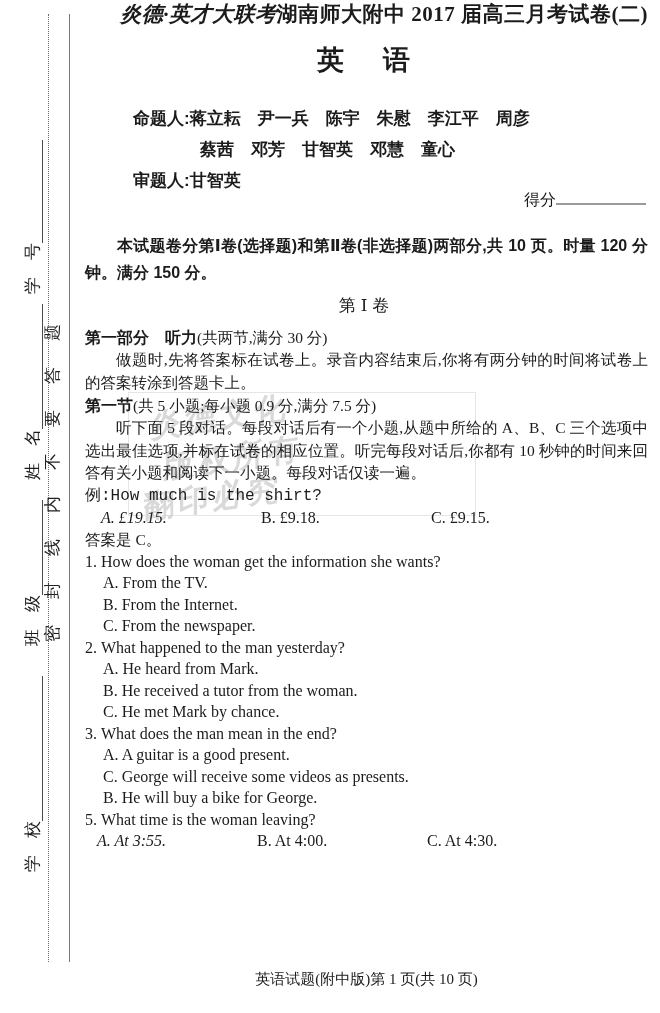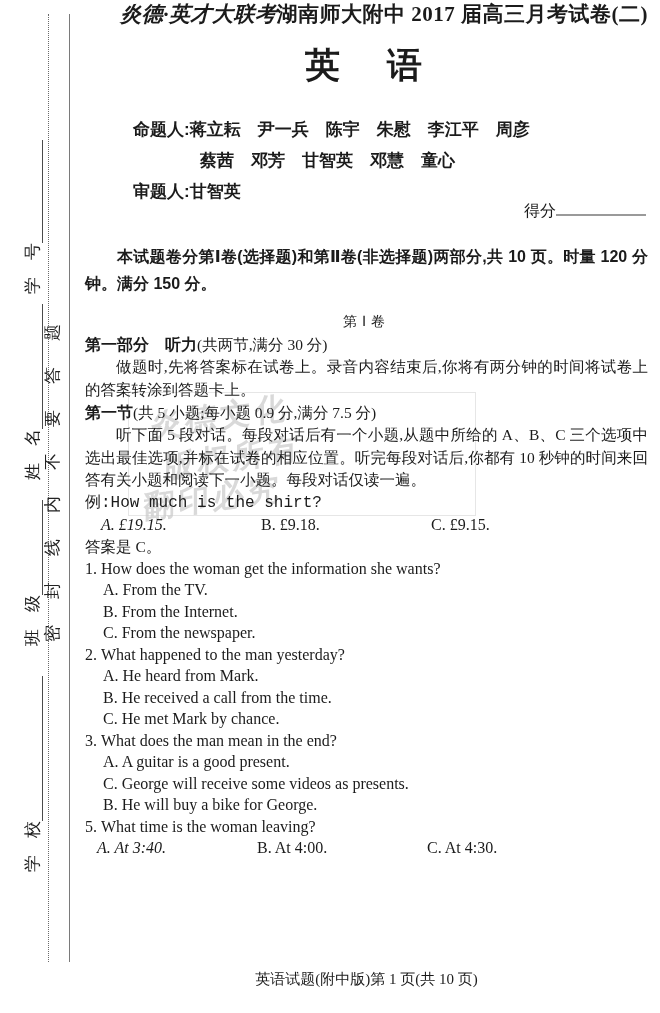--- a/index.html
+++ b/index.html
@@ -43,37 +43,37 @@
   .wm2 { left:163px; top:437px; }
   .wm3 { left:143px; top:477px; }
 
   
   .main { position:absolute; left:85px; top:0; width:563px; z-index:2; }
 
   .header-title { text-align:right; font-size:21px; font-weight:bold;
     white-space:nowrap; letter-spacing:.5px; }
   .brand { font-style:italic; font-weight:900; }
 
-  .subject-title { margin-top:14px; text-align:center; font-size:35px; font-weight:bold;
+  .subject-title { margin-top:14px; text-align:center; font-size:27px; font-weight:bold;
     letter-spacing:6px; }
 
   .setters { margin-top:25px; margin-left:48px; font-family:"Liberation Sans","DejaVu Sans",sans-serif;
     font-weight:bold; font-size:17px; line-height:31px; }
   .setters-cont { padding-left:67px; }
 
   .score-row { margin-top:-6px; text-align:right; font-size:16px; height:26px;
     font-family:"Liberation Sans","DejaVu Sans",sans-serif; padding-right:2px; }
   .score-line { display:inline-block; width:90px; border-bottom:2px solid #9a9a9a; height:15px; }
 
   .notice { margin-top:16px; font-family:"Liberation Sans","DejaVu Sans",sans-serif;
     font-weight:bold; font-size:16px; line-height:27px; text-indent:2em; text-align:justify; }
 
-  .volume-title { margin-top:16px; text-align:center; font-size:14px; letter-spacing:5px;font-family:Liberation Serif, serif; }
+  .volume-title { margin-top:8px; text-align:center; font-size:17px; letter-spacing:5px; }
 
-  .part-heading { margin-top:2px; font-size:16px; line-height:23px; }
+  .part-heading { margin-top:9px; font-size:16px; line-height:23px; }
   .hd { font-family:"Liberation Sans","DejaVu Sans",sans-serif; font-weight:bold; }
   .note { font-size:15.5px; }
 
   .cn-para { font-size:15.5px; line-height:22.5px; text-indent:2em; text-align:justify; }
   .example-line { font-size:16px; line-height:22px;font-family:Liberation Mono, monospace; }
   .answer-line { font-size:15.5px; line-height:22px; }
 
   .options-row { display:flex; font-size:16px; line-height:22px; padding-left:16px; }
   .options-row .opt1 { width:160px;font-style:italic; }
   .options-row .opt2 { width:170px; }
@@ -148,36 +148,36 @@
   <div class="question">
     <div><span class="q-num">1.</span><span>How does the woman get the information she wants?</span></div>
     <div class="opt-line">A. From the TV.</div>
     <div class="opt-line">B. From the Internet.</div>
     <div class="opt-line">C. From the newspaper.</div>
   </div>
 
   <div class="question">
     <div><span class="q-num">2.</span><span>What happened to the man yesterday?</span></div>
     <div class="opt-line">A. He heard from Mark.</div>
-    <div class="opt-line">B. He received a call from the time.</div>
+    <div class="opt-line">B. He received a tutor from the woman.</div>
     <div class="opt-line">C. He met Mark by chance.</div>
   </div>
 
   <div class="question">
     <div><span class="q-num">3.</span><span>What does the man mean in the end?</span></div>
     <div class="opt-line">A. A guitar is a good present.</div>
     <div class="opt-line">C. George will receive some videos as presents.</div>
     <div class="opt-line">B. He will buy a bike for George.</div>
   </div>
 
 
   <div class="question">
     <div><span class="q-num">5.</span><span>What time is the woman leaving?</span></div>
     <div class="options-row" style="padding-left:12px;">
-      <span class="opt1">A. At 3:40.</span>
+      <span class="opt1">A. At 3:55.</span>
       <span class="opt2">B. At 4:00.</span>
       <span>C. At 4:30.</span>
     </div>
   </div>
 
 </div>
 
 <div class="page-footer">英语试题(附中版)第 1 页(共 10 页)</div>
 
 </body></html>

